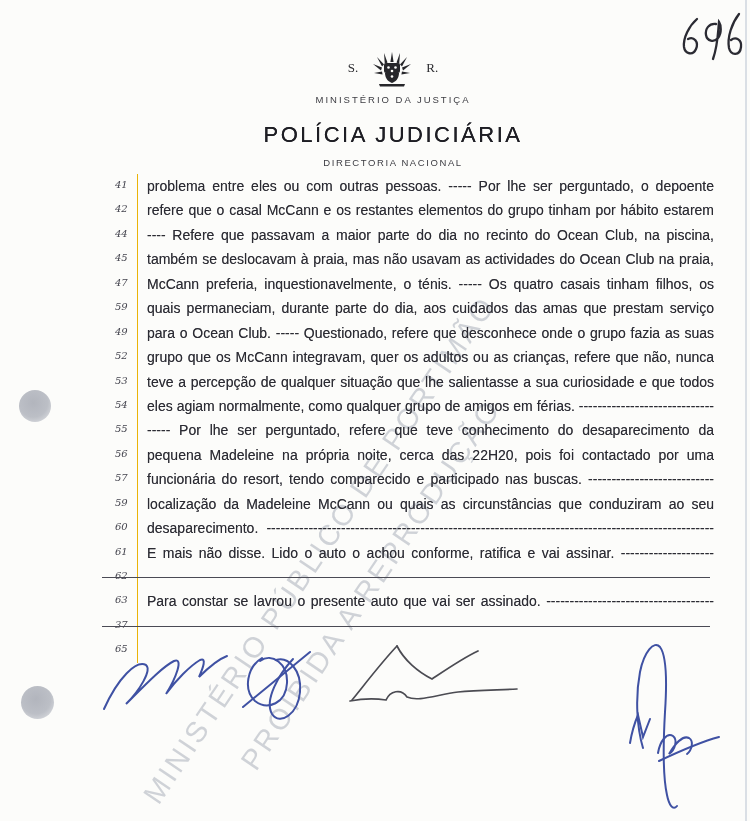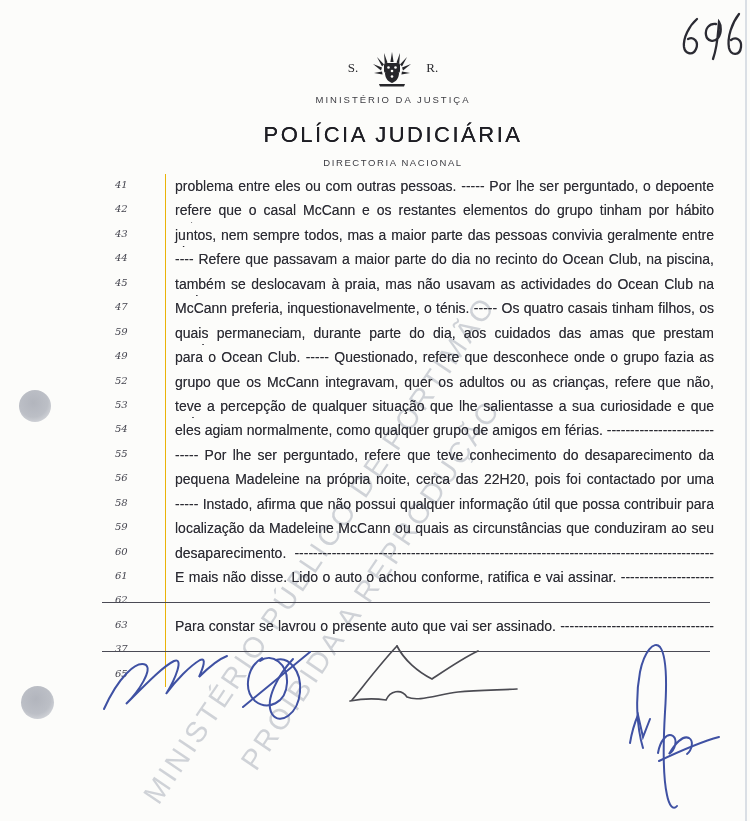--- a/index.html
+++ b/index.html
@@ -32,21 +32,21 @@
     color:#1e1e24; text-shadow:0 0 .6px #1e1e24; }
   .subtitle { margin-top:9px; font-size:9.5px; letter-spacing:1.6px; color:#3c3c42; }
 
   
   .watermark { position:absolute; left:35px; top:505px; width:620px; z-index:1;
     text-align:center; transform:rotate(-56deg); color:#9aa1ae; opacity:.45;
     font-size:29px; letter-spacing:3px; line-height:62px; pointer-events:none; }
 
   
   .doc-body { position:absolute; left:100px; top:174px; width:614px; z-index:2; }
-  .line { position:relative; display:flex; height:24.45px;gap:28px; }
+  .line { position:relative; display:flex; height:24.45px; }
   .line-num { width:37px; box-sizing:border-box; padding:5px 0 0 15px;
     font-family:"DejaVu Serif", serif; font-style:italic; font-size:10px; color:#45454f; }
   .line-text { flex:1; box-sizing:border-box; border-left:1px solid #eab308;
     padding:4px 0 0 9px; height:24.45px; overflow:hidden;
     font-size:14px; line-height:17px; color:#2b2b33;
     text-align:justify; text-align-last:justify;
     text-shadow:0 0 .4px rgba(43,43,51,.55); }
   .line.rule::after { content:""; position:absolute; left:2px; right:4px; bottom:11px;
     border-bottom:1.4px solid #4a4a54; }
 
@@ -108,24 +108,20 @@
   <main class="doc-body" id="doc-body">
       <div class="line">
         <span class="line-num">41</span>
         <div class="line-text">problema entre eles ou com outras pessoas. ----- Por lhe ser perguntado, o depoente</div>
       </div>
       <div class="line">
         <span class="line-num">42</span>
         <div class="line-text">refere que o casal McCann e os restantes elementos do grupo tinham por hábito estarem</div>
       </div>
       <div class="line">
-        <span class="line-num">43</span>
-        <div class="line-text">juntos, nem sempre todos, mas a maior parte das pessoas convivia geralmente entre si. -</div>
-      </div>
-      <div class="line">
         <span class="line-num">44</span>
         <div class="line-text">---- Refere que passavam a maior parte do dia no recinto do Ocean Club, na piscina,</div>
       </div>
       <div class="line">
         <span class="line-num">45</span>
         <div class="line-text">também se deslocavam à praia, mas não usavam as actividades do Ocean Club na praia,</div>
       </div>
       <div class="line">
         <span class="line-num">47</span>
         <div class="line-text">McCann preferia, inquestionavelmente, o ténis. ----- Os quatro casais tinham filhos, os</div>
@@ -152,22 +148,22 @@
       </div>
       <div class="line">
         <span class="line-num">55</span>
         <div class="line-text">----- Por lhe ser perguntado, refere que teve conhecimento do desaparecimento da</div>
       </div>
       <div class="line">
         <span class="line-num">56</span>
         <div class="line-text">pequena Madeleine na própria noite, cerca das 22H20, pois foi contactado por uma</div>
       </div>
       <div class="line">
-        <span class="line-num">58</span>
-        <div class="line-text">----- Instado, afirma que não possui qualquer informação útil que possa contribuir para a</div>
+        <span class="line-num">57</span>
+        <div class="line-text">funcionária do resort, tendo comparecido e participado nas buscas. ---------------------------</div>
       </div>
       <div class="line">
         <span class="line-num">59</span>
         <div class="line-text">localização da Madeleine McCann ou quais as circunstâncias que conduziram ao seu</div>
       </div>
       <div class="line">
         <span class="line-num">60</span>
         <div class="line-text">desaparecimento. ----------------------------------------------------------------------------------------------------</div>
       </div>
       <div class="line">

